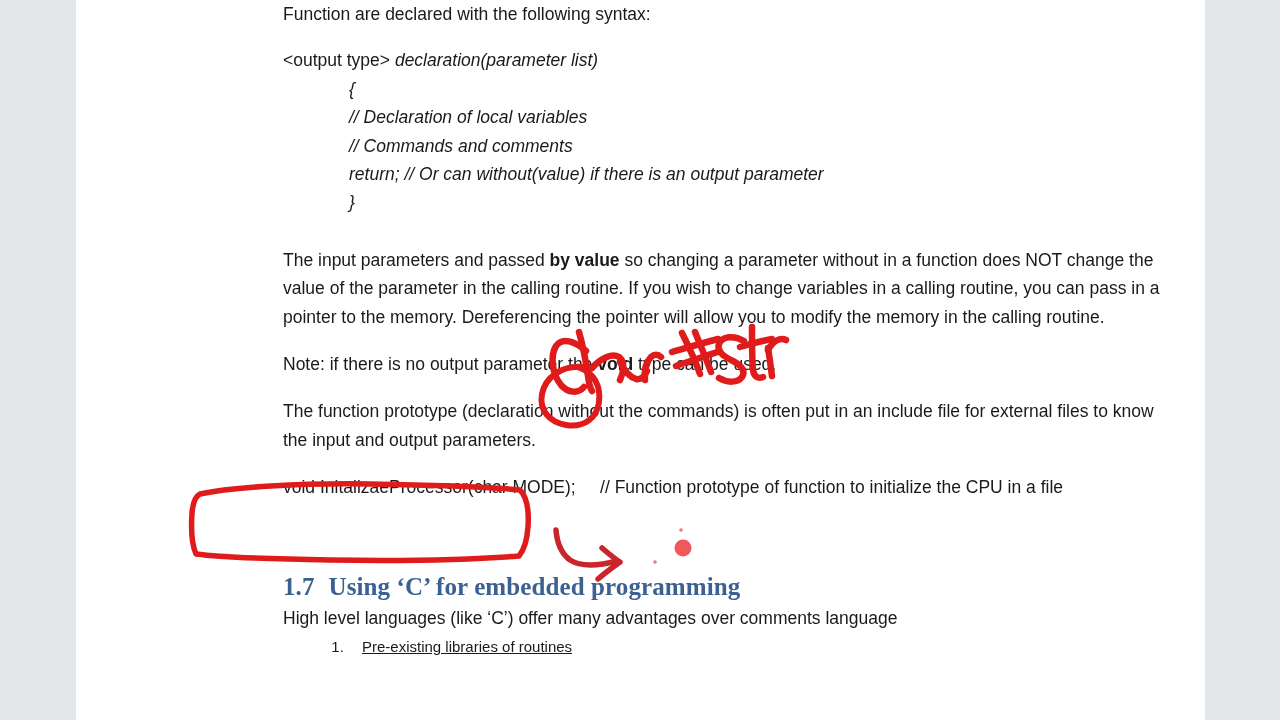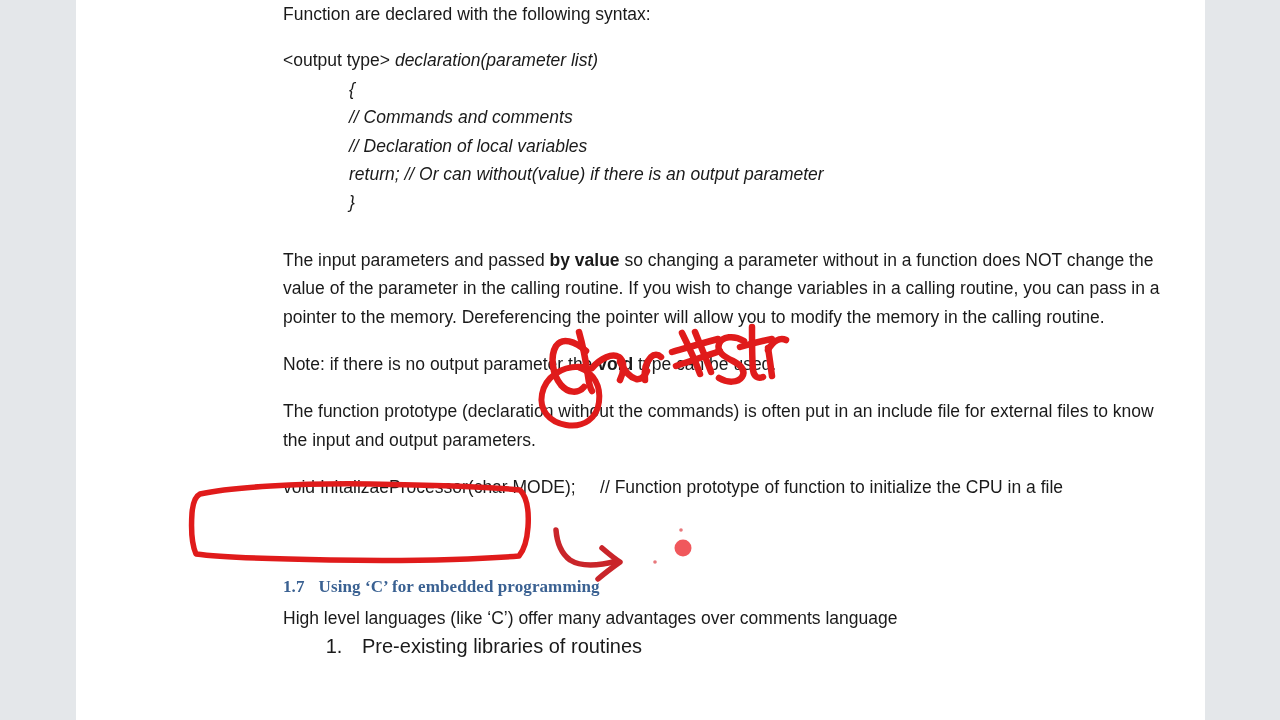--- a/index.html
+++ b/index.html
@@ -74,36 +74,37 @@
     margin: 0;
     font-size: 17.5px;
     line-height: 28.4px;
     white-space: pre;
   }
 
   h2.section-heading {
     margin: 0;
     font-family: "Liberation Serif", serif;
     font-weight: bold;
-    font-size: 17px;
+    font-size: 25px;
     line-height: 34px;
     color: #3a6192;
     letter-spacing: 0.1px;
   }
   h2.section-heading .num { margin-right: 14px; }
 
   ol.numbered {
     margin: 0;
     padding-left: 65px;
     list-style: decimal;
   }
   ol.numbered li {
-    font-size: 20px;
+    font-size: 15px;
     line-height: 29px;
     padding-left: 14px;
+    text-decoration: underline;
   }
 
   
   #annotations {
     position: absolute;
     left: 0;
     top: 0;
     width: 1280px;
     height: 720px;
     pointer-events: none;
@@ -121,22 +122,22 @@
 
     <div id="doc-body">
 
       <p class="para">Function are declared with the following syntax:</p>
 
       <div class="spacer-sm"></div>
 
       <div class="code-block">
         <div><span class="upright">&lt;output type&gt; </span><span>declaration(parameter list)</span></div>
         <span class="code-indent">{</span>
+        <span class="code-indent">// Declaration of local variables</span>
         <span class="code-indent">// Commands and comments</span>
-        <span class="code-indent">// Declaration of local variables</span>
         <span class="code-indent">return;  // Or can without(value) if there is an output parameter</span>
         <span class="code-indent">}</span>
       </div>
 
       <div class="spacer-md"></div>
 
       <p class="para"><span>The input parameters and passed </span><span class="bold">by value</span><span> so changing a parameter without in a function does NOT change the value of the parameter in the calling routine.  If you wish to change variables in a calling routine, you can pass in a pointer to the memory.  Dereferencing the pointer will allow you to modify the memory in the calling routine.</span></p>
 
       <div class="spacer-lg"></div>
 

